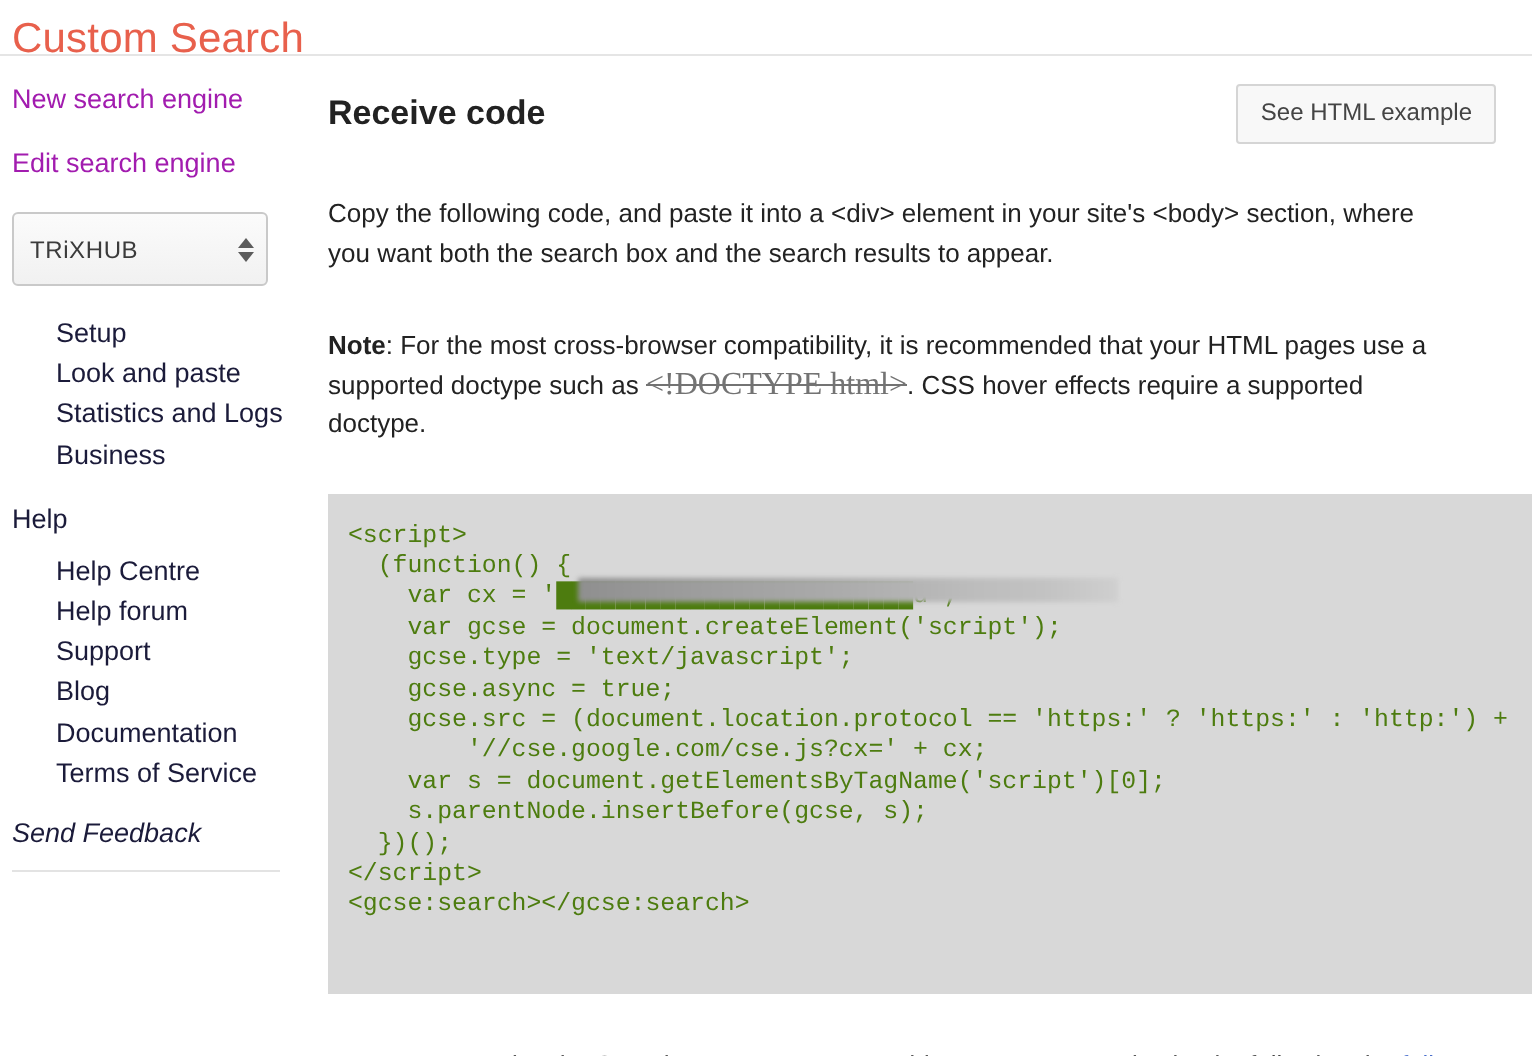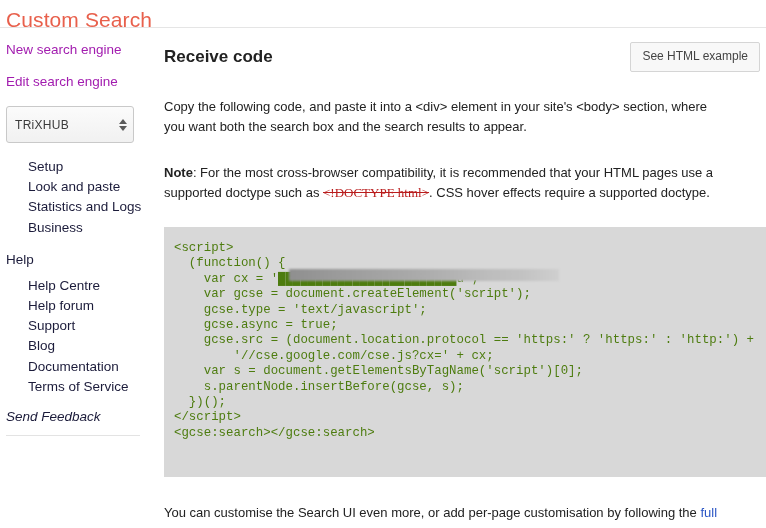--- a/index.html
+++ b/index.html
@@ -120,21 +120,21 @@
 
   
   #main {
     flex: 1;
     padding: 14px 0 0 4px;
     min-width: 0;
   }
   #main-head {
     display: flex;
     align-items: flex-start;
-    padding-right: 6px;
+    padding-right: 18px;
   }
   #section-title {
     flex: 1;
     font-size: 17px;
     font-weight: bold;
     color: #222;
     line-height: 22px;
     margin: 4px 0 0 0;
   }
   #see-html-example-button {
@@ -156,22 +156,22 @@
     margin: 0;
     padding-right: 24px;
     max-width: 580px;
   }
   #intro-para { margin-top: 25px; }
   #note-para { margin-top: 27px; }
   #note-label { font-weight: bold; }
   .doctype-inline {
     font-family: "Liberation Serif", serif;
     text-decoration: line-through;
-    font-size: 13px;
-    color: #b91c1c;
+    font-size: 16px;
+    color: #737373;
   }
 
   
   #code-block {
     margin: 25px 0 0 0;
     background: #d8d8d8;
     padding: 14px 10px 36px 10px;
     width: 610px;
     position: relative;
   }

